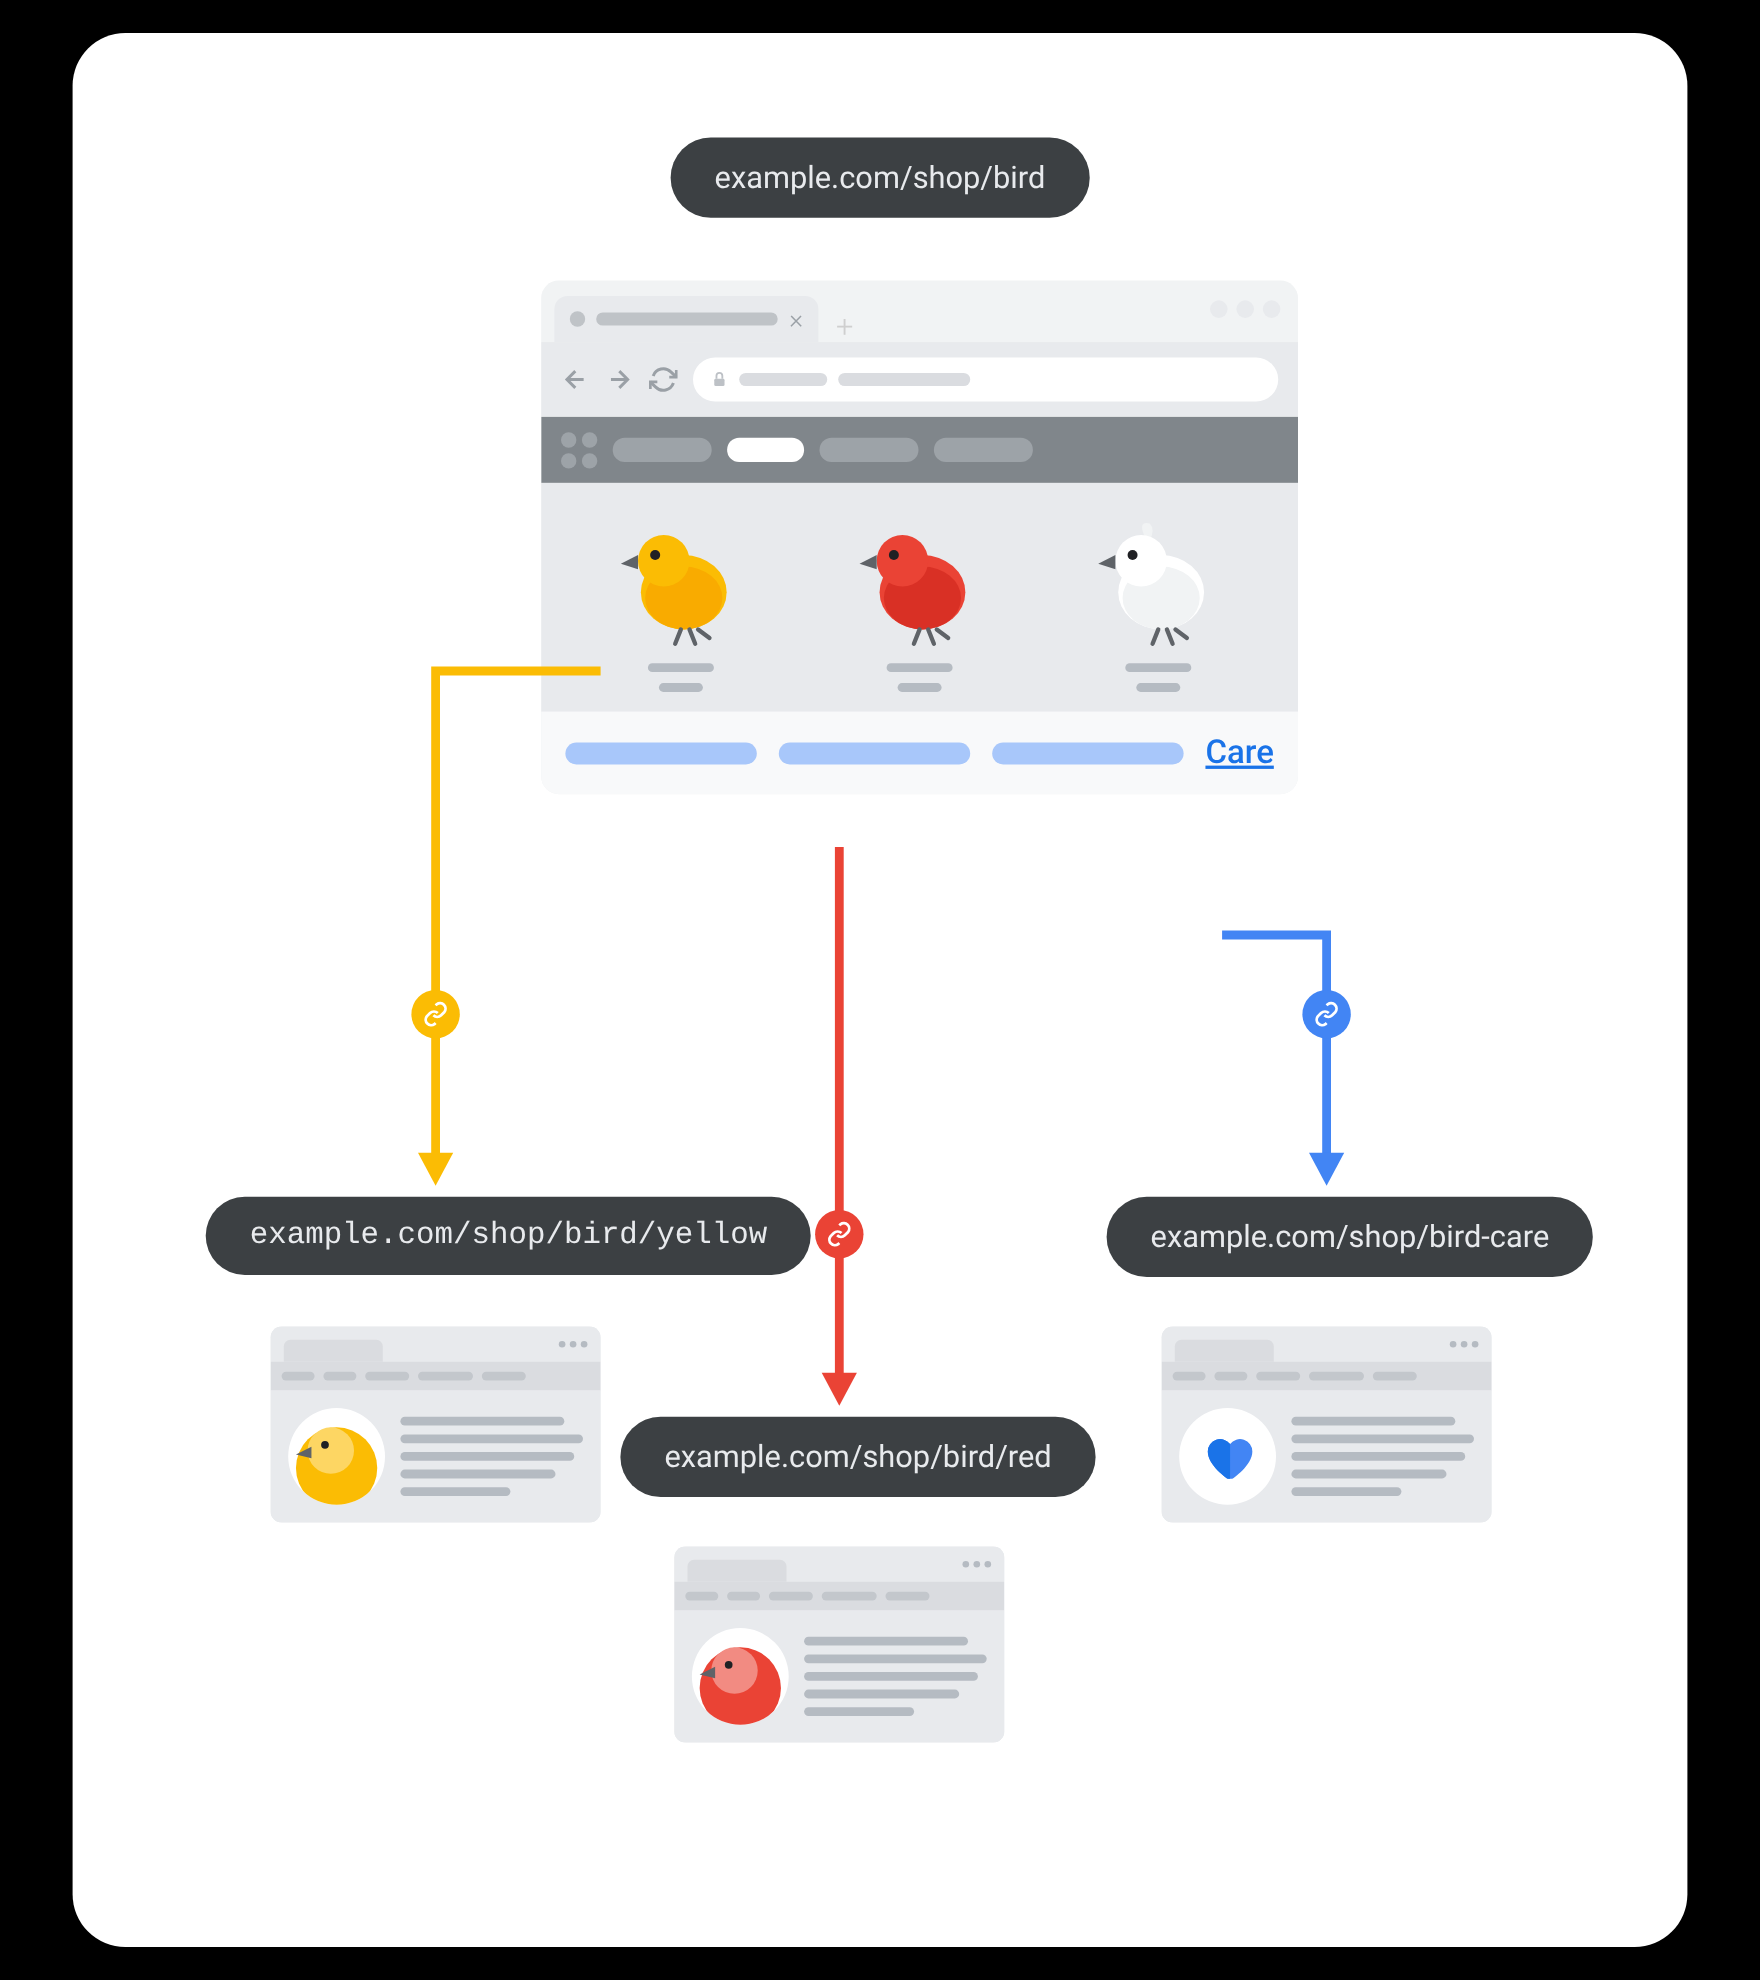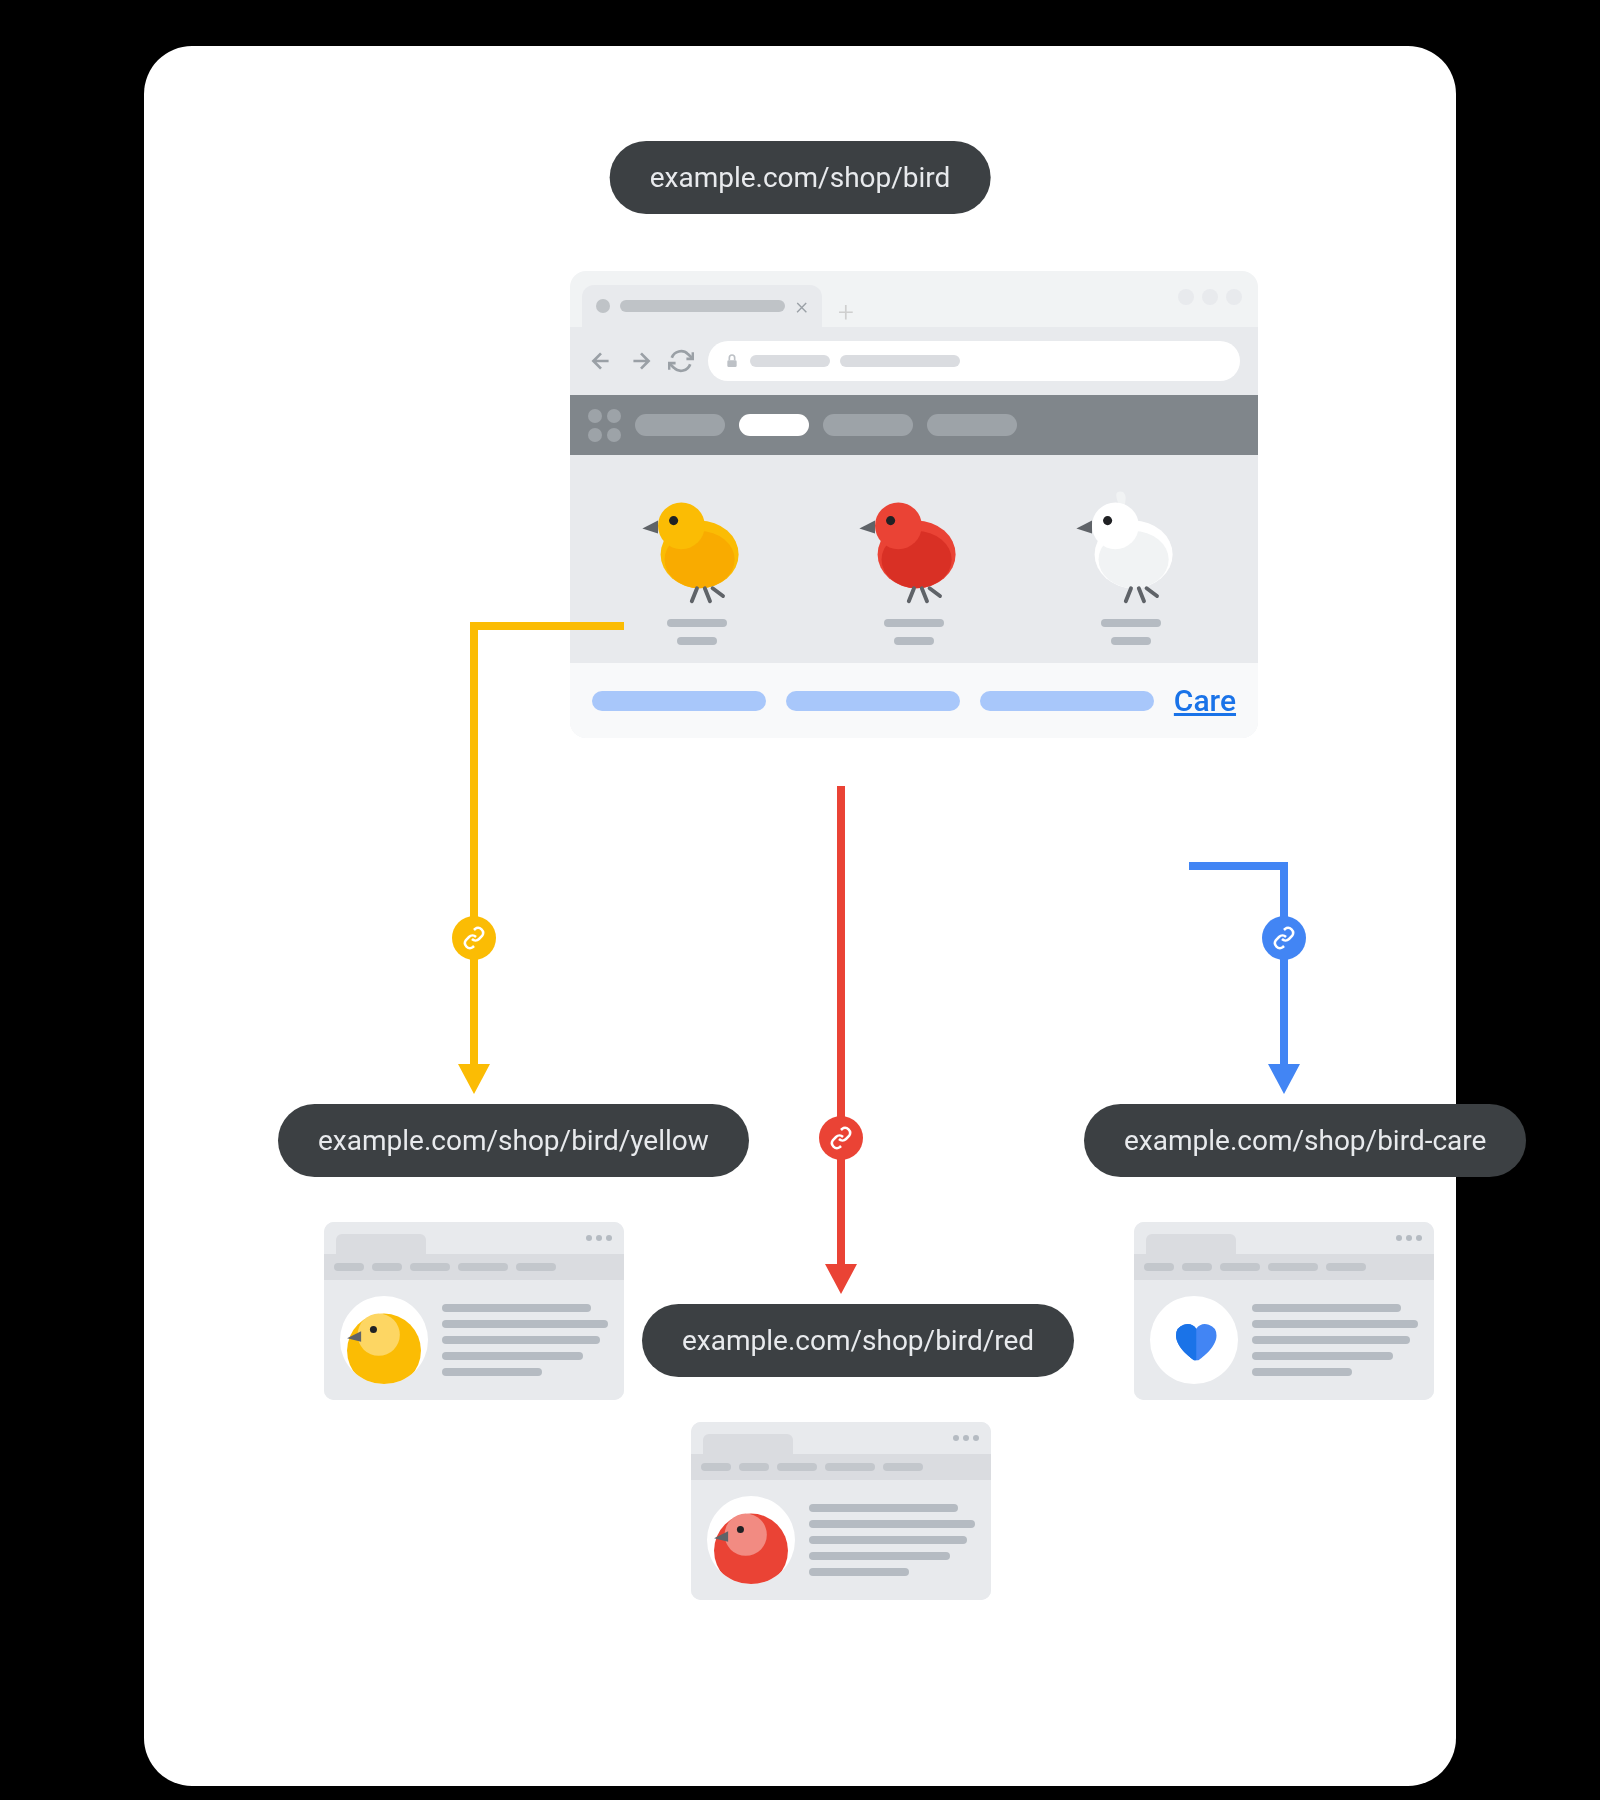--- a/index.html
+++ b/index.html
@@ -9,24 +9,23 @@
     width: 1600px;
     height: 1800px;
     display: flex;
     align-items: flex-start;
     justify-content: center;
     padding: 30px;
   }
   .canvas {
     background: #fff;
     border-radius: 48px;
-    width: 1312px;
+    width: 1468px;
     height: 1740px;
     position: relative;
-    margin-top: 16px;
   }
   .url-pill {
     position: absolute;
     background: #3c4043;
     color: #e8eaed;
     border-radius: 50px;
     padding: 20px 40px;
     font-size: 28px;
     white-space: nowrap;
   }
@@ -226,21 +225,21 @@
     <svg width="24" height="24" viewBox="0 0 24 24" fill="none" stroke="#fff" stroke-width="2.5">
         <path d="M10 13a5 5 0 007 0l3-3a5 5 0 00-7-7l-1 1M14 11a5 5 0 00-7 0l-3 3a5 5 0 007 7l1-1"></path>
       </svg>
   </div>
   <div class="link-badge" style="background:#4285f4; top:870px; left:1118px;">
     <svg width="24" height="24" viewBox="0 0 24 24" fill="none" stroke="#fff" stroke-width="2.5">
         <path d="M10 13a5 5 0 007 0l3-3a5 5 0 00-7-7l-1 1M14 11a5 5 0 00-7 0l-3 3a5 5 0 007 7l1-1"></path>
       </svg>
   </div>
 
-  <div class="url-pill" style="top:1058px; left:134px;">example.com/shop/bird/yellow</div>
+  <div class="url-pill" style="top:1058px; left:121px;font-family:Liberation Mono, monospace;">example.com/shop/bird/yellow</div>
   <div class="url-pill" style="top:1058px; left:940px;">example.com/shop/bird-care</div>
   <div class="url-pill" style="top:1258px; left:498px;">example.com/shop/bird/red</div>
 
   <div class="mini-browser" style="top:1176px; left:180px;">
     <div class="mini-header">
       <div class="mini-tab"></div>
       <div class="mini-dots">
           <div class="md"></div>
           <div class="md"></div>
           <div class="md"></div>

